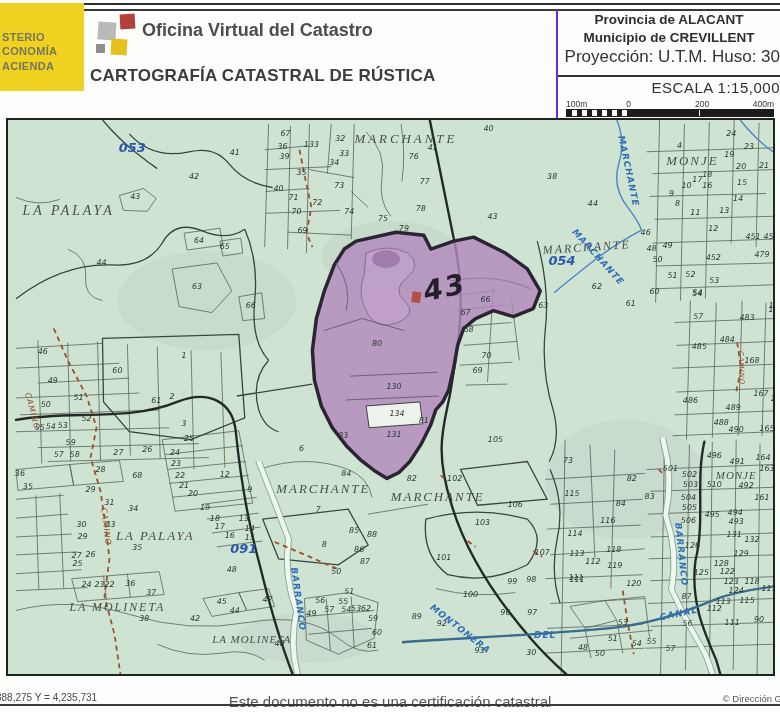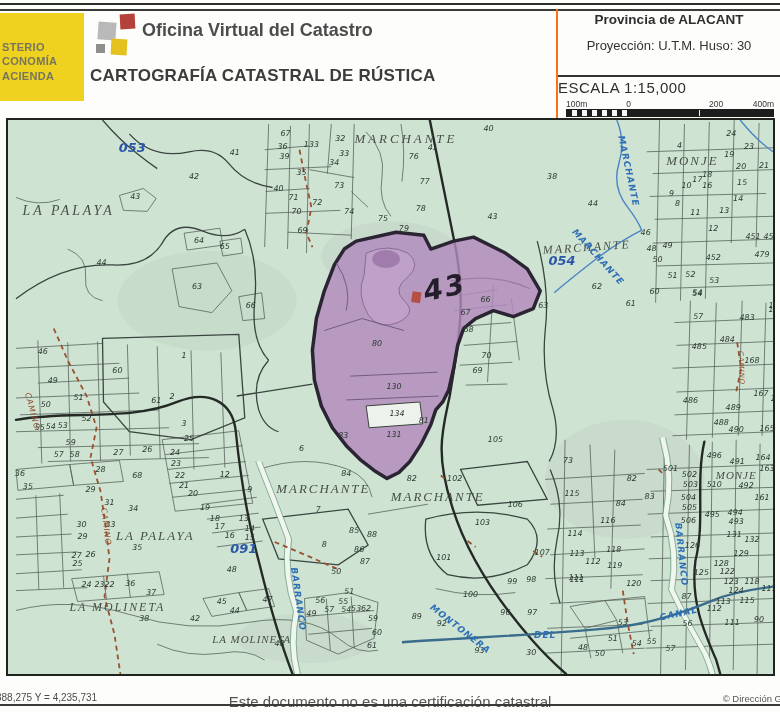--- a/index.html
+++ b/index.html
@@ -1,37 +1,37 @@
 <!DOCTYPE html>
 <html><head>
 <meta charset="utf-8">
 <style>
   html,body{margin:0;padding:0;background:#fff;}
   #page{position:relative;width:780px;height:712px;background:#fdfdfb;overflow:hidden;
         font-family:"Liberation Sans",sans-serif;}
   
   .topline1{position:absolute;left:0;top:3px;width:780px;height:2px;background:#2e2e2e;}
   .topline2{position:absolute;left:0;top:9px;width:780px;height:2px;background:#3a3a3a;}
-  #ministry-box{position:absolute;left:0;top:13px;width:84px;height:88px;background:#eed21f;}
+  #ministry-box{position:absolute;left:0;top:3px;width:84px;height:88px;background:#eed21f;}
   #ministry-box .mlines{padding-top:27px;padding-left:2px;font-size:11px;font-weight:bold;
         color:#77745f;line-height:1.3;letter-spacing:.3px;}
   #catastro-logo{position:absolute;left:92px;top:12px;width:50px;height:55px;}
   .sq{position:absolute;}
   #page-title{position:absolute;left:142px;top:20px;font-size:18px;font-weight:bold;color:#4c4c4c;}
   #page-subtitle{position:absolute;left:90px;top:66px;font-size:17px;font-weight:bold;color:#3c3c3c;letter-spacing:.2px;text-align:center;}
-  #info-panel{position:absolute;left:556px;top:9px;width:222px;height:109px;border-left:2px solid #f97316;}
+  #info-panel{position:absolute;left:556px;top:9px;width:222px;height:109px;border-left:2px solid #6d28d9;}
   #info-panel .province,#info-panel .municipio{font-size:13.5px;font-weight:bold;color:#2f2f2f;text-align:center;margin-top:3px;}
-  #info-panel .projection{font-size:13px;color:#333;text-align:center;margin-top:11px;}
+  #info-panel .projection{font-size:17px;color:#333;text-align:right;margin-top:2px;}
   #scale-section{position:absolute;left:0;top:66px;width:222px;height:43px;border-top:2px solid #333;}
-  #scale-title{font-size:15px;color:#2f2f2f;text-align:left;margin-top:2px;letter-spacing:.5px;}
+  #scale-title{font-size:15px;color:#2f2f2f;text-align:right;margin-top:2px;letter-spacing:.5px;}
   #scalebar-wrap{position:absolute;left:8px;right:6px;top:22px;height:18px;}
   .sb-labels{position:relative;height:9px;font-size:8.5px;color:#333;}
   .sb-l0{position:absolute;left:0;}
   .sb-l1{position:absolute;left:29%;}
-  .sb-l2{position:absolute;left:62%;margin-left:14px;}
+  .sb-l2{position:absolute;left:62%;}
   .sb-l3{position:absolute;right:0;}
   .sb-bar{position:relative;margin-top:1px;height:6px;display:flex;border:1px solid #1d1d1d;}
   .sb-seg-check{width:30%;background:repeating-linear-gradient(90deg,#1d1d1d 0 5px,#f7f7f7 5px 10px);border-right:1px solid #1d1d1d;}
   .sb-seg-solid{width:70%;background:#1d1d1d;position:relative;}
   .sb-seg-solid::after{content:"";position:absolute;left:48.5%;top:0;width:1px;height:100%;background:#f7f7f7;}
   
   #map{position:absolute;left:6px;top:118px;width:769px;height:558px;border:2.5px solid #20241f;
        background:#cfe3d3;box-sizing:border-box;}
   #map svg{display:block;width:100%;height:100%;}
   .pn{font:italic 8px "DejaVu Sans",sans-serif;fill:#2c3a31;text-anchor:middle;}
@@ -67,20 +67,21 @@
       <div class="sq" style="left:6px;top:10px;width:18px;height:18px;background:#b9b9b9;transform:rotate(4deg);"></div>
       <div class="sq" style="left:28px;top:2px;width:15px;height:15px;background:#b5423a;transform:rotate(-3deg);"></div>
       <div class="sq" style="left:19px;top:27px;width:16px;height:16px;background:#e4c11e;transform:rotate(3deg);"></div>
       <div class="sq" style="left:4px;top:32px;width:9px;height:9px;background:#8f8f8f;"></div>
     </div>
     <div id="page-title">Oficina Virtual del Catastro</div>
     <div id="page-subtitle">CARTOGRAFÍA CATASTRAL DE RÚSTICA</div>
 
     <div id="info-panel">
       <div class="province">Provincia de ALACANT</div>
+      <div class="municipio">Municipio de CREVILLENT</div>
       <div class="projection">Proyección: U.T.M. Huso: 30</div>
       <div id="scale-section">
         <div id="scale-title">ESCALA 1:15,000</div>
         <div id="scalebar-wrap">
           <div class="sb-labels">
             <span class="sb-l0">100m</span>
             <span class="sb-l1">0</span>
             <span class="sb-l2">200</span>
             <span class="sb-l3">400m</span>
           </div>

